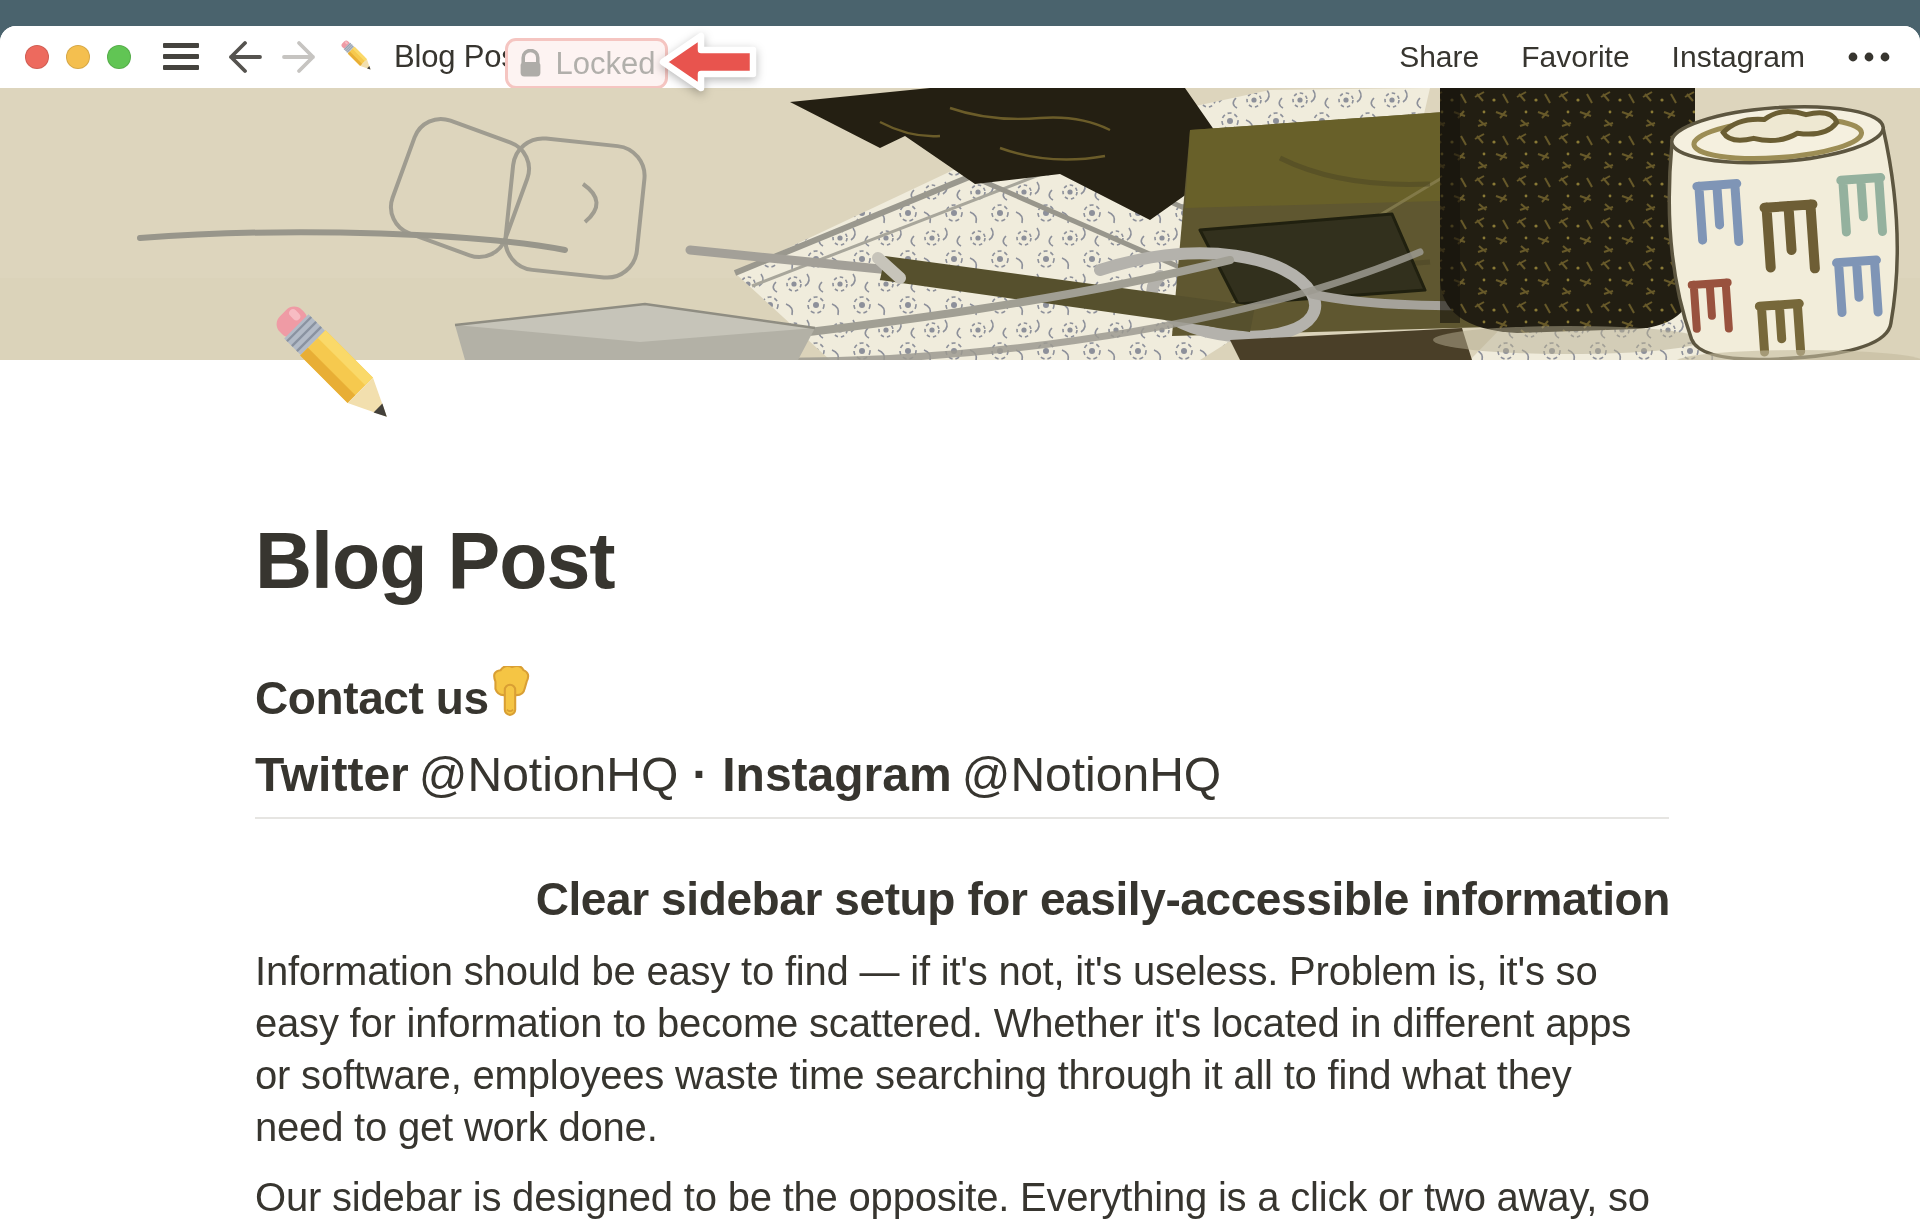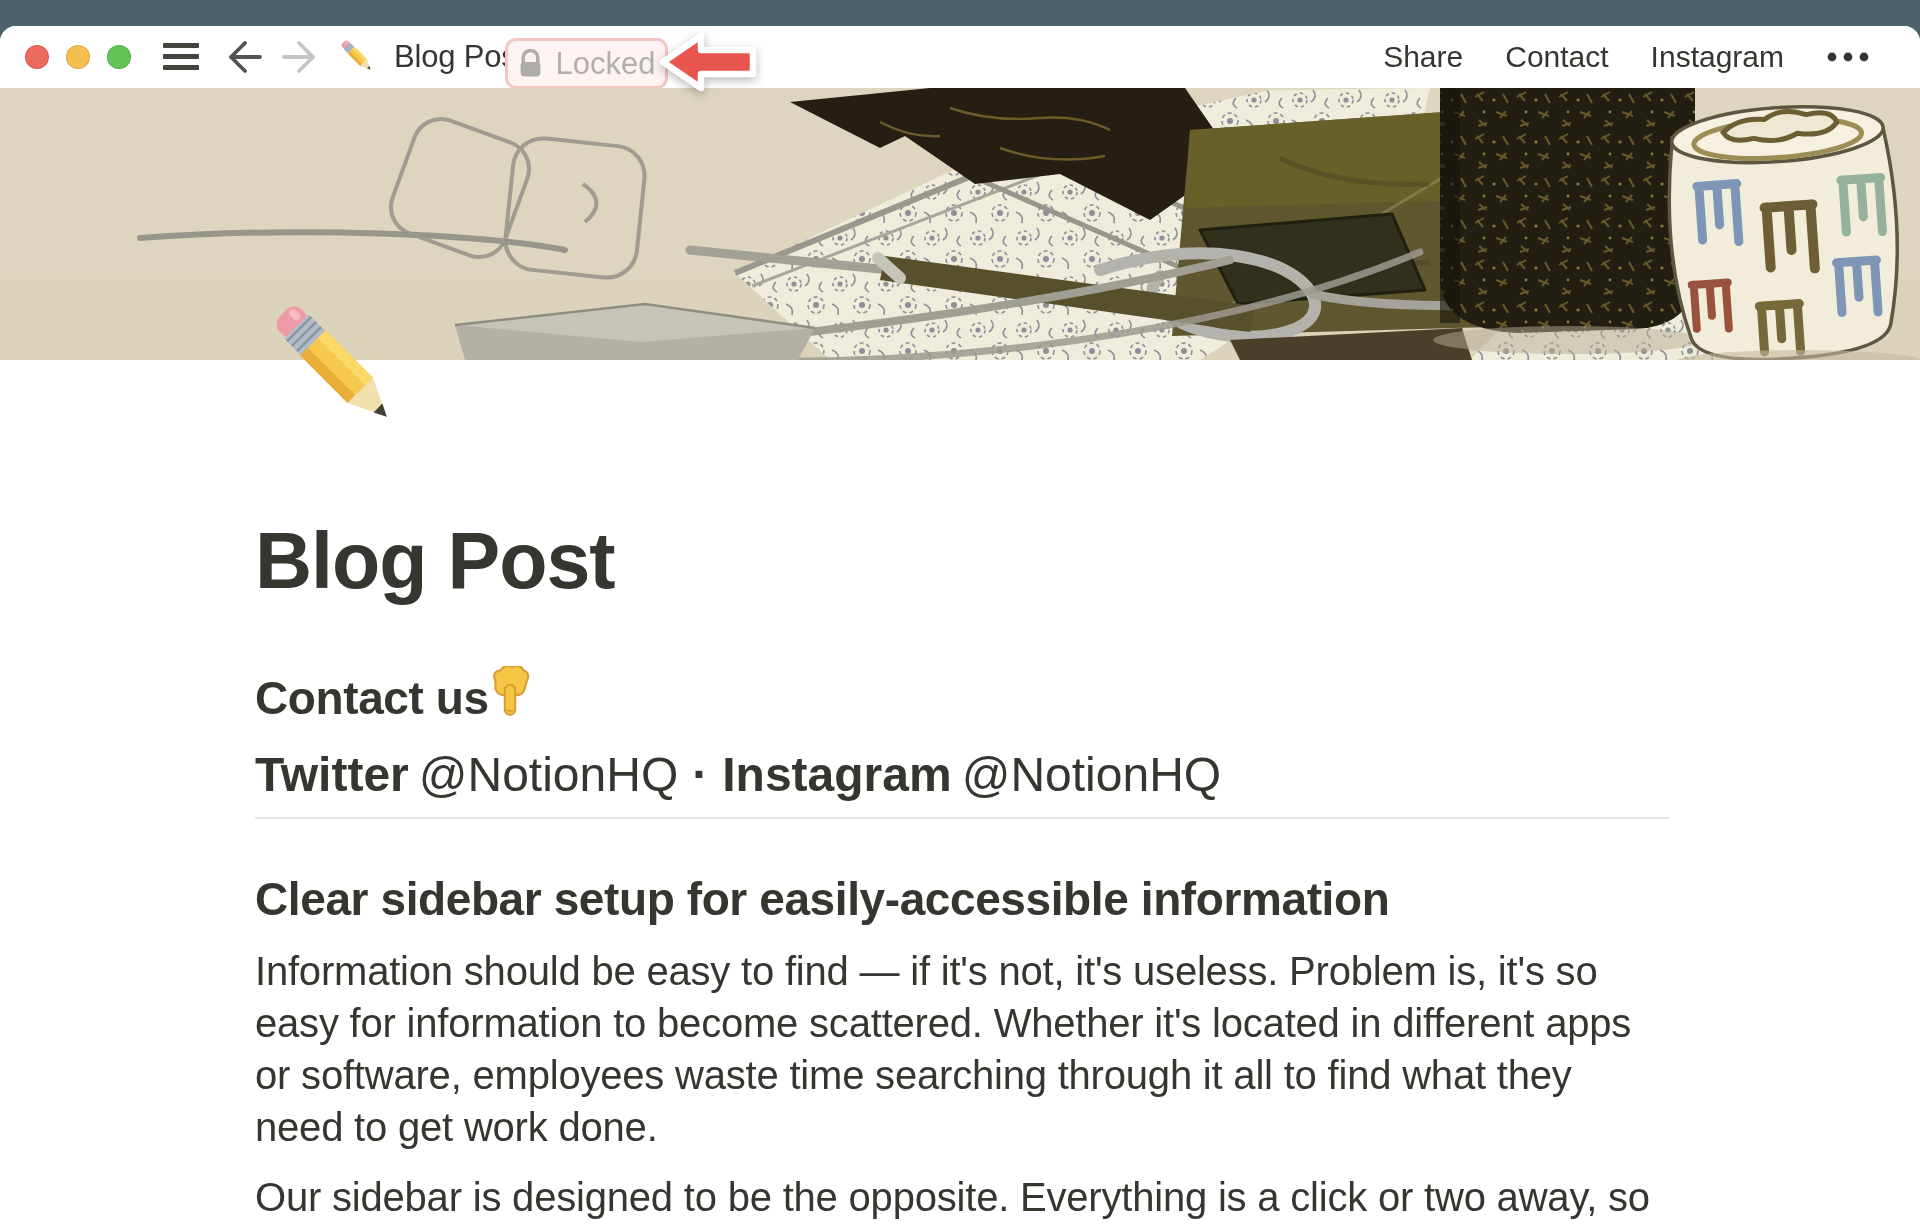--- a/index.html
+++ b/index.html
@@ -55,21 +55,21 @@
     cursor: pointer;
   }
   .locked-btn span { font-size: 31px; color: #b1afab; }
   .annot-arrow {
     position: absolute; left: 656px; top: 3px; z-index: 6;
     filter: drop-shadow(0 3px 5px rgba(0,0,0,0.28));
     pointer-events: none;
   }
   .tb-right {
     margin-left: auto; display: flex; align-items: center;
-    gap: 42px; padding-right: 48px;
+    gap: 42px; padding-right: 27px;
   }
   .tb-right button {
     background: none; border: none; cursor: pointer;
     font-family: inherit; font-size: 30px; color: #37352f;
     display: flex; align-items: center;
   }
   
   .cover { position: relative; width: 1920px; height: 272px; overflow: hidden; }
   .cover svg { display: block; }
   
@@ -92,21 +92,21 @@
   .social-line { margin-top: 21px; font-size: 48px; line-height: 48px; }
   .social-line b { font-weight: 700; }
   .social-line .handle { margin-left: 10px; }
   .social-line .sep { margin: 0 14px; font-weight: 700; }
   hr.divider {
     margin-top: 18px; width: 1414px;
     border: none; border-top: 2px solid #e6e5e2;
   }
   h2.section-heading {
     margin-top: 52px;
-    font-size: 46px; font-weight: 700; letter-spacing: -0.4px; line-height: 56px;
+    font-size: 46px; font-weight: 700; letter-spacing: -0.4px; line-height: 56px; text-align: right;
   }
   .content p.body-par {
     margin-top: 18px; max-width: 1420px;
     font-size: 40px; line-height: 52px; letter-spacing: -0.2px;
   }
   .hidden-defs { position: absolute; width: 0; height: 0; overflow: hidden; }
 </style>
 </head>
 <body>
 
@@ -177,21 +177,21 @@
       </button>
 
       <span class="annot-arrow">
         <svg width="104" height="66" viewBox="0 0 104 66">
           <path d="M7,33 L45,7 L45,21 L97,21 L97,45 L45,45 L45,59 Z" fill="#e8544e" stroke="#ffffff" stroke-width="6.5" stroke-linejoin="round"></path>
         </svg>
       </span>
 
       <div class="tb-right">
         <button>Share</button>
-        <button>Contact</button>
+        <button>Favorite</button>
         <button>Instagram</button>
         <button class="icon-btn">
           <svg width="46" height="12" viewBox="0 0 46 12">
             <circle cx="6" cy="6" r="4.4" fill="#37352f"></circle>
             <circle cx="22" cy="6" r="4.4" fill="#37352f"></circle>
             <circle cx="38" cy="6" r="4.4" fill="#37352f"></circle>
           </svg>
         </button>
       </div>
     </div>

